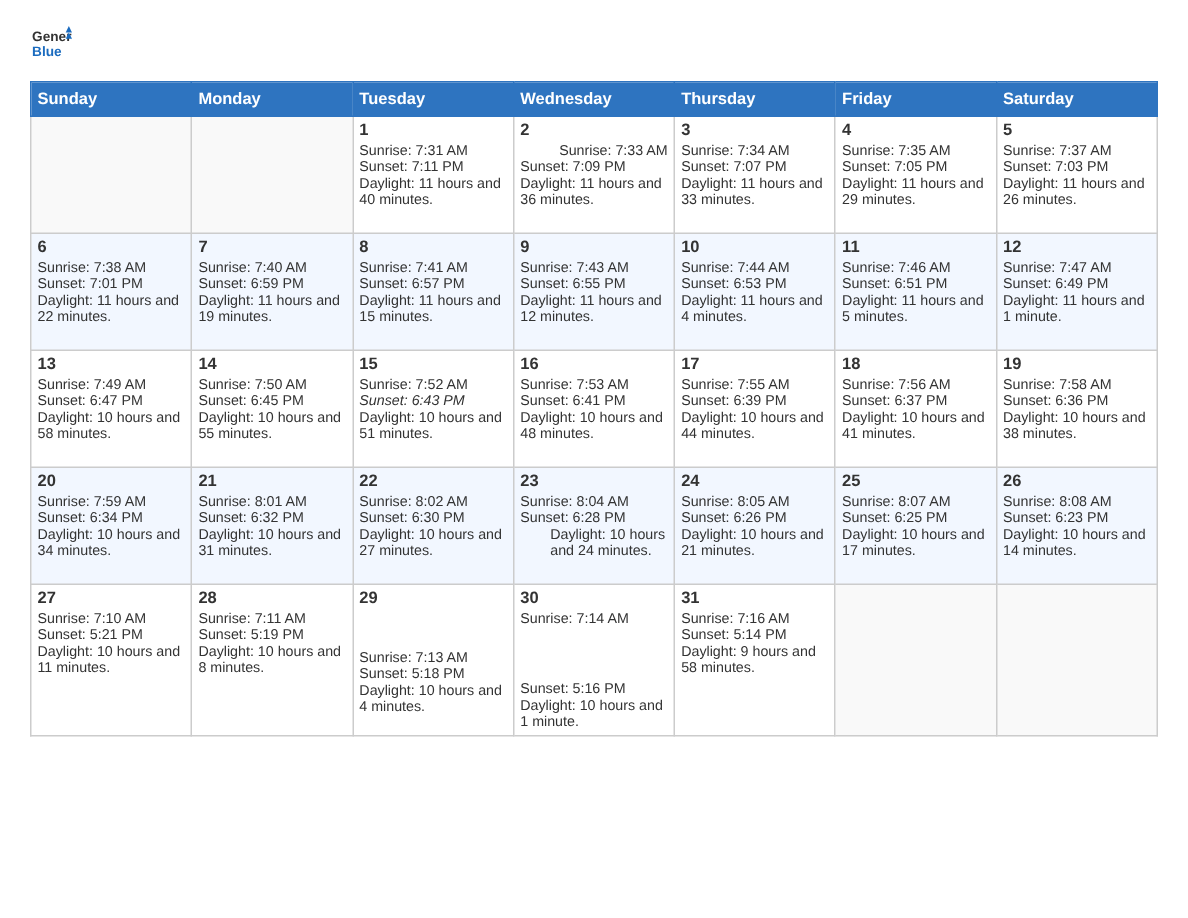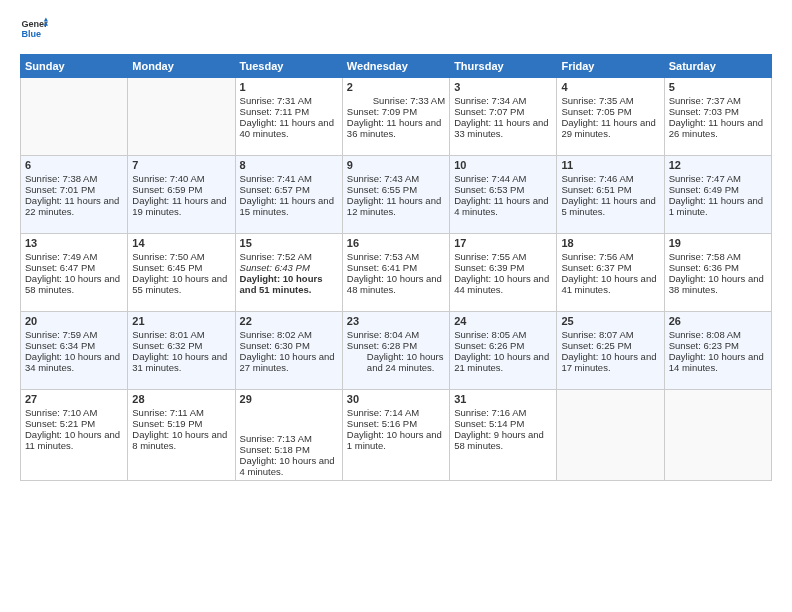--- a/index.html
+++ b/index.html
@@ -202,21 +202,21 @@
           <td>
             <span class="day-num">14</span>
             <span style="display: block;">Sunrise: 7:50 AM</span>
             <span style="display: block;">Sunset: 6:45 PM</span>
             <span style="display: block;">Daylight: 10 hours and 55 minutes.</span>
           </td>
           <td>
             <span class="day-num">15</span>
             <span style="display: block;">Sunrise: 7:52 AM</span>
             <span style="display: block; font-style: italic;">Sunset: 6:43 PM</span>
-            <span style="display: block; font-weight: bold;">Daylight: 10 hours and 51 minutes.</span>
+            <span style="display: block;">Daylight: 10 hours and 51 minutes.</span>
           </td>
           <td>
             <span class="day-num">16</span>
             <span style="display: block;">Sunrise: 7:53 AM</span>
             <span style="display: block;">Sunset: 6:41 PM</span>
             <span style="display: block;">Daylight: 10 hours and 48 minutes.</span>
           </td>
           <td>
             <span class="day-num">17</span>
             <span style="display: block;">Sunrise: 7:55 AM</span>
@@ -295,21 +295,21 @@
           </td>
           <td>
             <span class="day-num">29</span>
             <span style="display: block; margin-top: 28px;">Sunrise: 7:13 AM</span>
             <span style="display: block;">Sunset: 5:18 PM</span>
             <span style="display: block;">Daylight: 10 hours and 4 minutes.</span>
           </td>
           <td>
             <span class="day-num">30</span>
             <span style="display: block;">Sunrise: 7:14 AM</span>
-            <span style="display: block;">Sunset: 5:16 PM</span>
+            <span style="display: block; margin-top: 36px;">Sunset: 5:16 PM</span>
             <span style="display: block;">Daylight: 10 hours and 1 minute.</span>
           </td>
           <td>
             <span class="day-num">31</span>
             <span style="display: block;">Sunrise: 7:16 AM</span>
             <span style="display: block;">Sunset: 5:14 PM</span>
             <span style="display: block;">Daylight: 9 hours and 58 minutes.</span>
           </td>
           <td class="empty"></td>
           <td class="empty"></td>

